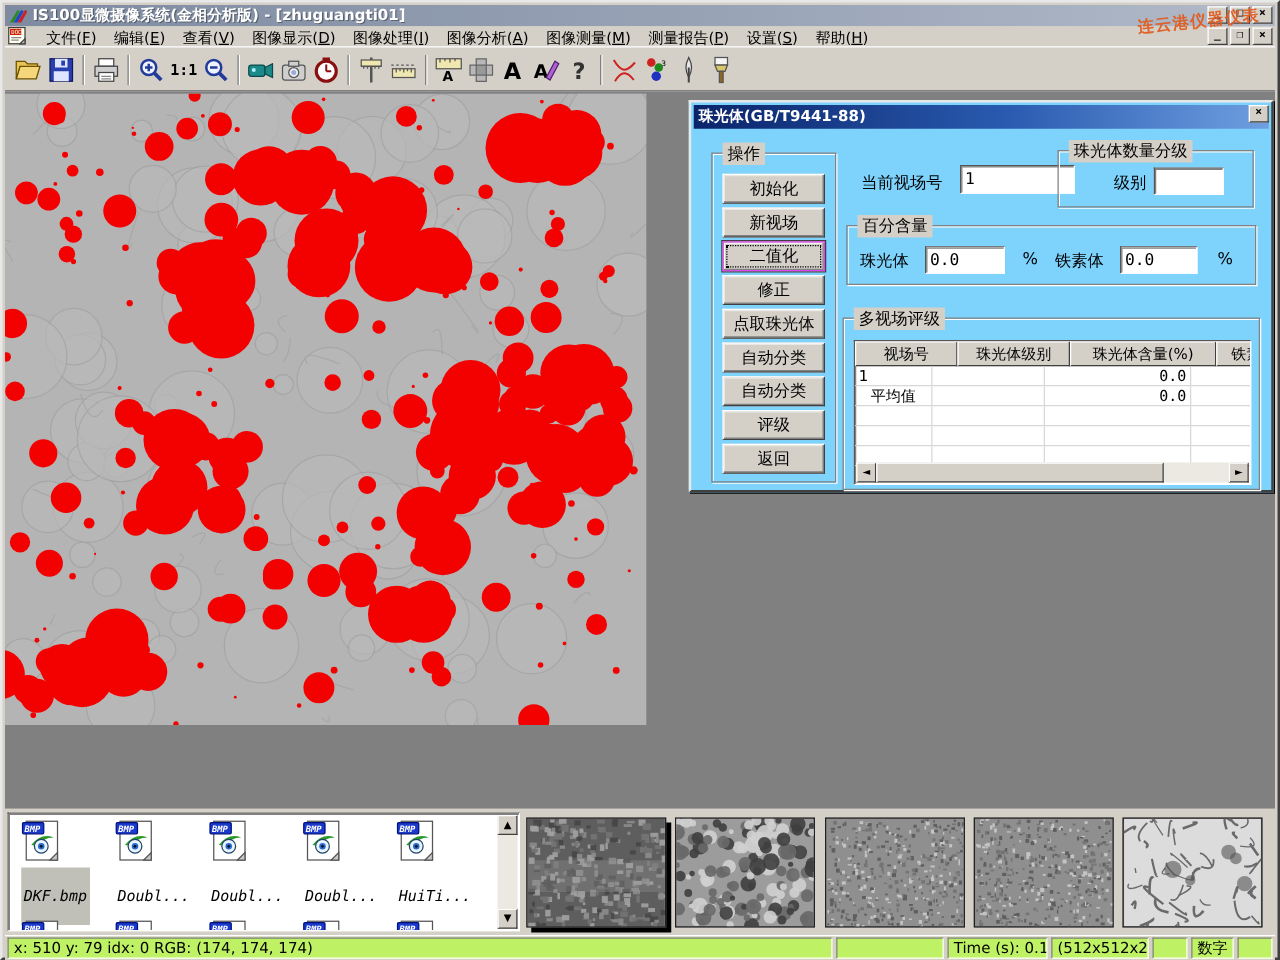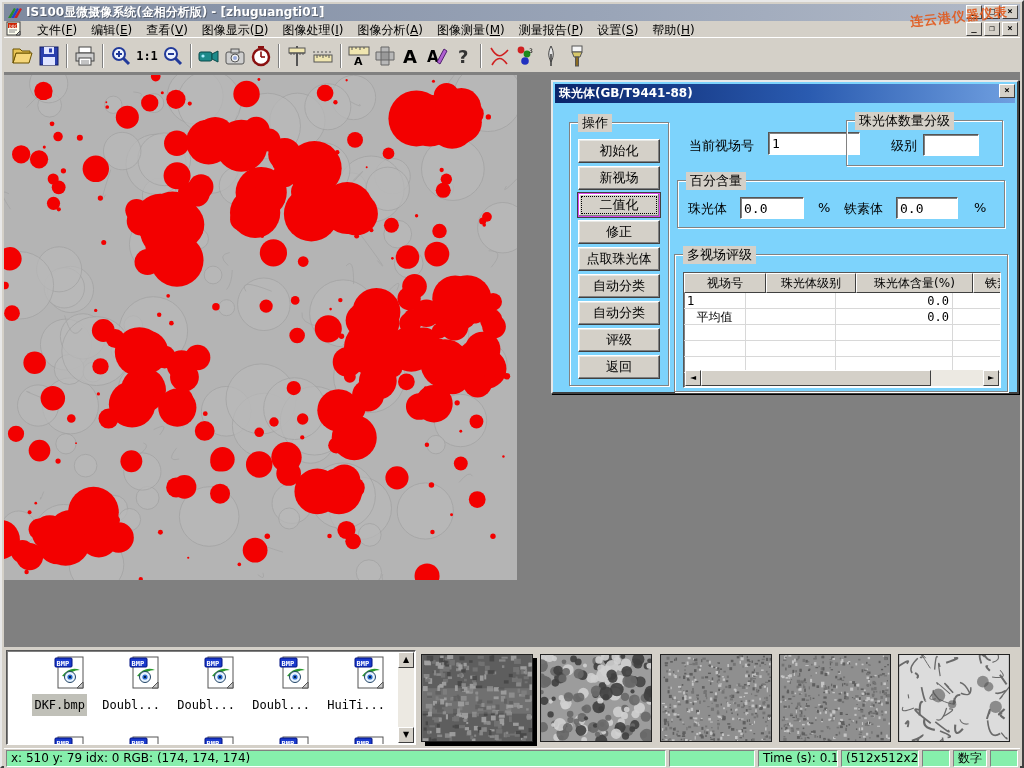--- a/index.html
+++ b/index.html
@@ -73,33 +73,33 @@
   .td.num { text-align:right; font-family:"DejaVu Sans Mono",monospace; }
   .hscroll { position:absolute; left:1px; right:1px; bottom:1px; height:16px; background:#ece9e2; display:flex; }
   .sbtn { width:16px; height:16px; background:#d4d0c8; border:1px solid; border-color:#fff #404040 #404040 #fff;
           font-size:8px; line-height:14px; text-align:center; flex:none; }
   .sthumb { width:230px; height:16px; background:#d4d0c8; border:1px solid; border-color:#fff #404040 #404040 #fff; flex:none; }
 
   
   .bottombar { position:absolute; left:2px; top:645px; right:2px; height:101px; background:#d4d0c8; }
   .filelist { position:absolute; left:2px; top:3px; width:410px; height:95px; background:#fff;
               border:1px solid; border-color:#555 #fff #fff #555; box-shadow:inset 1px 1px 0 #808080; overflow:hidden; }
-  .fitem { position:absolute; width:70px; text-align:right; }
+  .fitem { position:absolute; width:70px; text-align:left;font-style:italic; }
   .fname { display:inline-block; margin-top:2px; font-family:"DejaVu Sans Mono","Liberation Mono",monospace;
-           font-size:12px; padding:4px 2px; white-space:nowrap; }
+           font-size:12px; padding:16px 2px; white-space:nowrap; }
   .fname.sel { background:#c0c0b8; }
   .vscroll { position:absolute; right:1px; top:1px; bottom:1px; width:16px; background:#ece9e2; }
   .vscroll .sbtn { position:absolute; left:0; }
   .thumb { position:absolute; top:7px; width:112px; height:88px; border:1px solid #222; background:#888; }
   .thumb.shadowed { box-shadow:4px 4px 0 #000; }
 
   
   .statusbar { position:absolute; left:2px; top:746px; right:2px; height:20px; background:#d4d0c8;
                border-top:1px solid #fff; display:flex; align-items:center; gap:3px; padding:1px 2px; }
-  .spanel { height:17px; background:#86efac; border:1px solid; border-color:#808080 #fff #fff #808080;
+  .spanel { height:17px; background:#bef264; border:1px solid; border-color:#808080 #fff #fff #808080;
             font-size:12px; line-height:15px; padding:0 4px; overflow:hidden; white-space:nowrap; flex:none; }
 </style>
 </head>
 <body>
 
 <div class="screen">
 
   <div class="titlebar">
     <svg class="app-icon" viewBox="0 0 16 14">
       <path d="M2 12 L8 2 L10 3 L5 12 Z" fill="#2a8a2a"></path>

